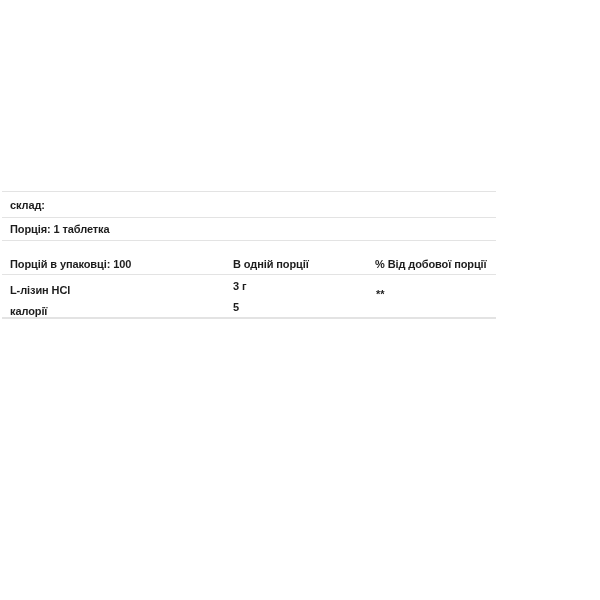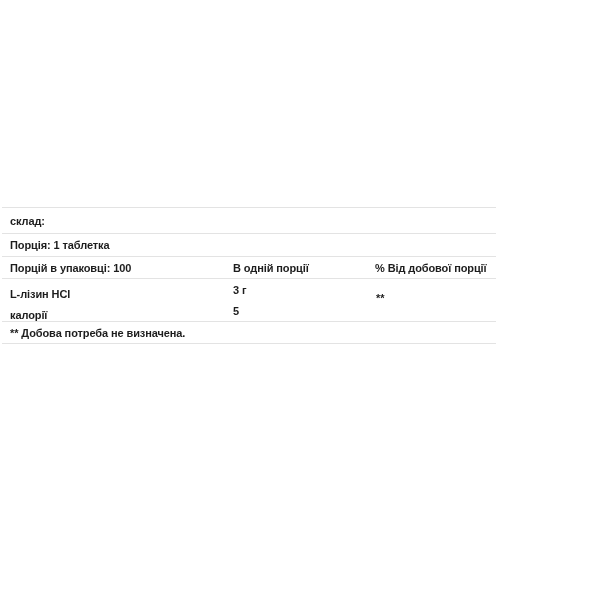--- a/index.html
+++ b/index.html
@@ -11,41 +11,41 @@
     position: relative;
     width: 600px;
     height: 600px;
     background: #ffffff;
     font-family: "Liberation Sans", sans-serif;
     color: #1d1d1d;
     overflow: hidden;
   }
   .sheet {
     position: absolute;
-    top: 207px;
+    top: 191px;
     left: 0;
     width: 503px;
   }
   .hr {
     height: 1px;
     background: #e3e3e3;
     margin: 0 7px 0 2px;
   }
   .row {
     position: relative;
     display: flex;
     align-items: center;
     padding-left: 10px;
     font-size: 11px;
     font-weight: bold;
     letter-spacing: -0.1px;
   }
   .h26 { height: 25px; }
   .h23 { height: 22px; }
-  .h22 { height: 21px; }
+  .h22 { height: 21px; margin-top: 12px; }
   .col2 { position: absolute; left: 233px; top: 50%; transform: translateY(-50%); }
   .col3 { position: absolute; left: 375px; top: 50%; transform: translateY(-50%); }
   .nutrient-block {
     position: relative;
     height: 42px;
   }
   .nutrient-block .nrow {
     position: relative;
     display: flex;
     align-items: flex-end;
@@ -111,23 +111,20 @@
       </div>
       <div class="nrow second">
         <span>калорії</span>
         <span class="col2">5</span>
       </div>
       <span class="dv-shared">**</span>
     </div>
 
     <div class="hr"></div>
 
-    <div class="row h22">
-      <span>** Добова потреба не визначена.</span>
-    </div>
 
     <div class="hr"></div>
 
     <div class="paras">
     </div>
 
   </div>
 </div>
 
 </body></html>

